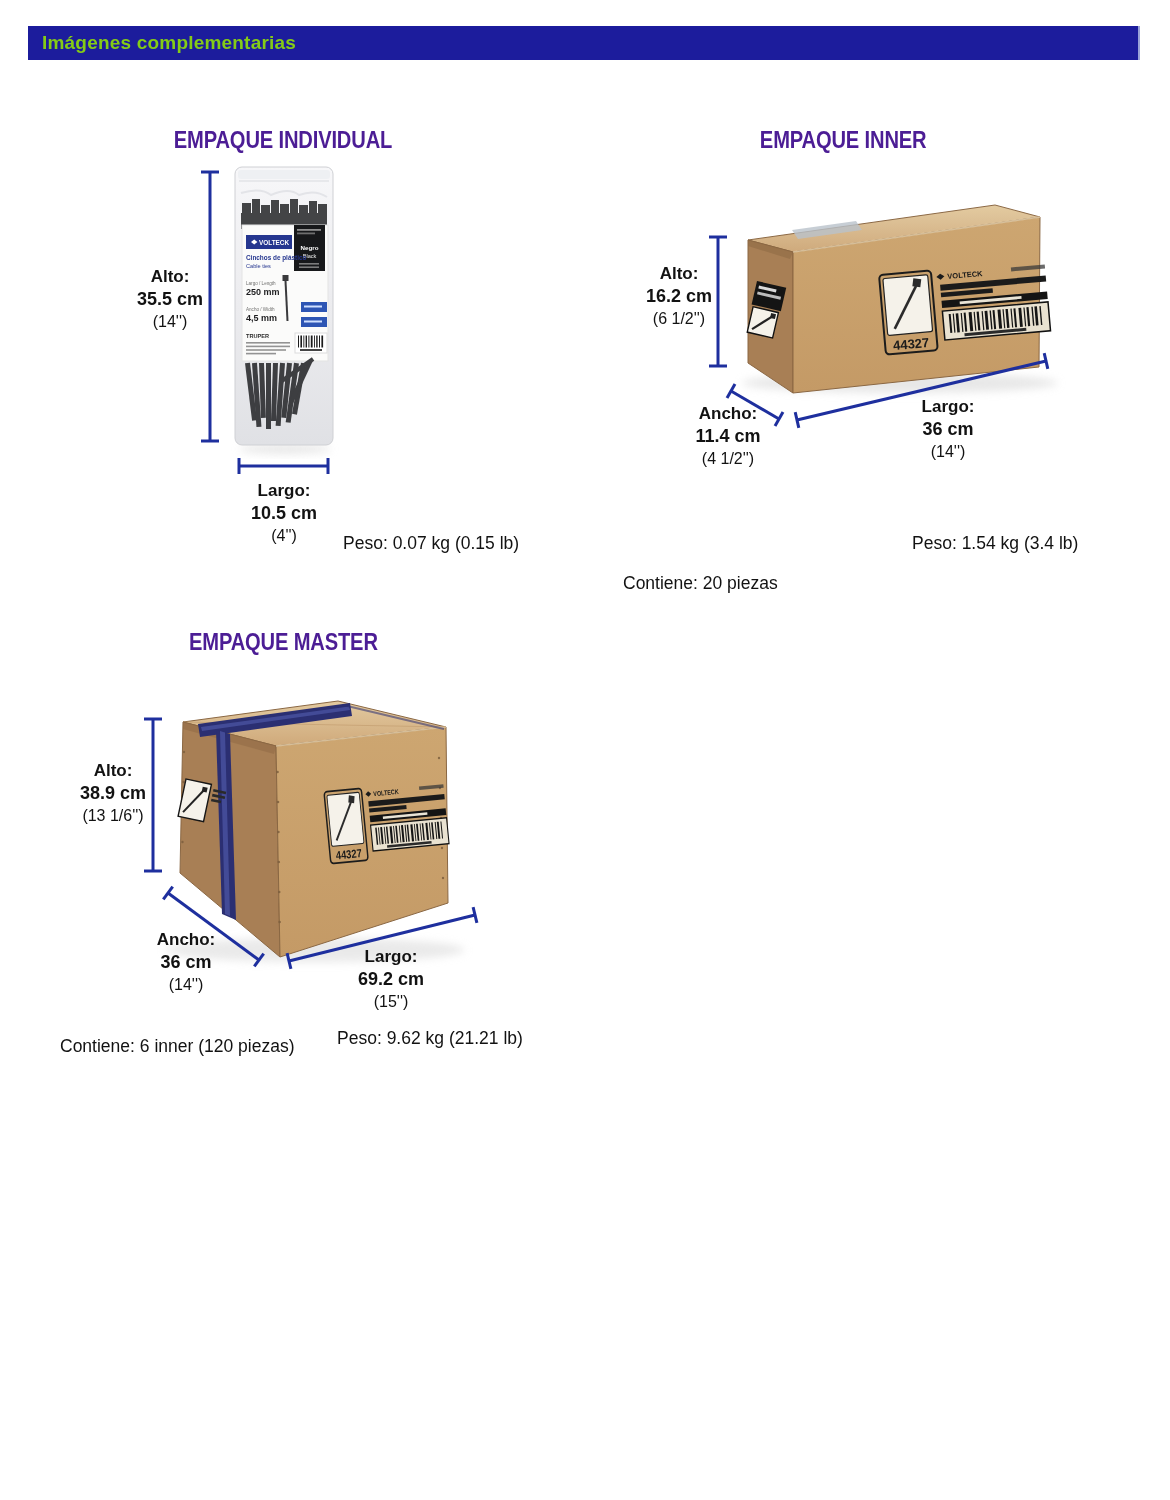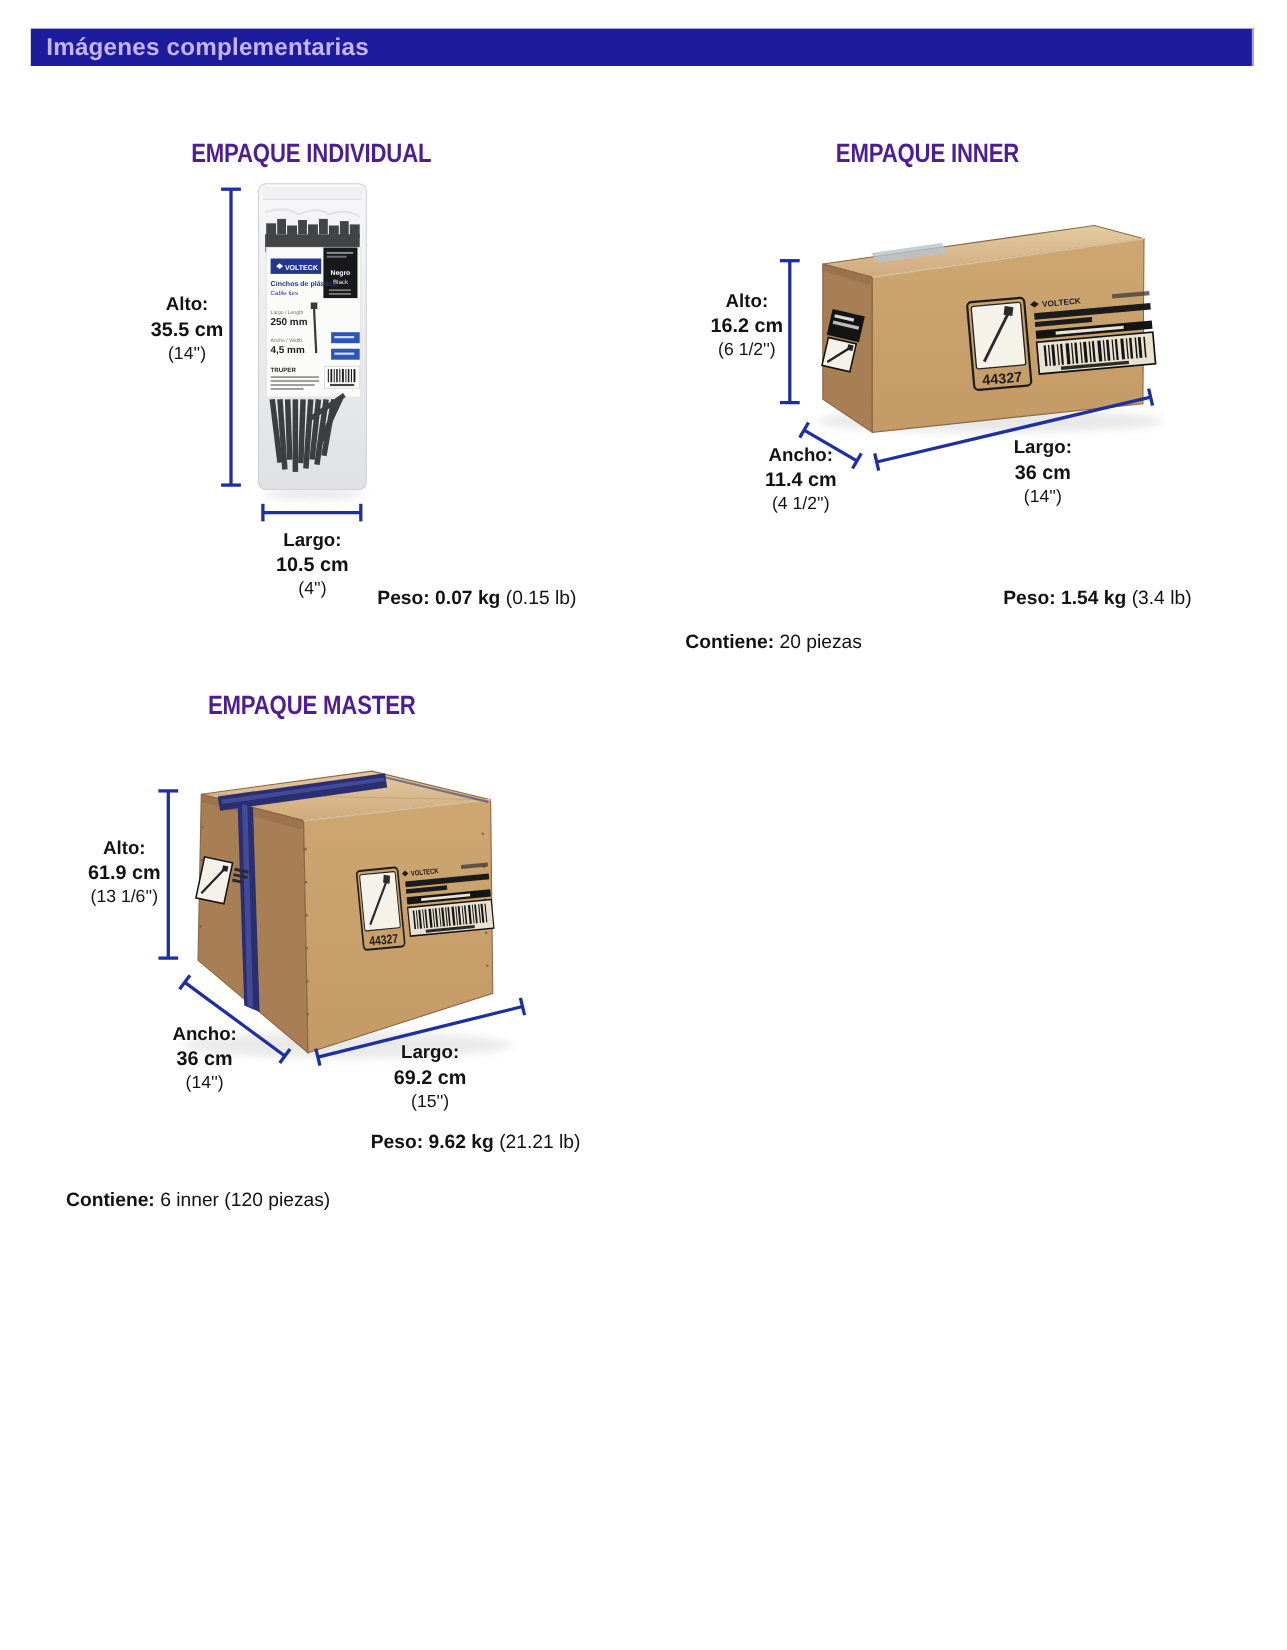--- a/index.html
+++ b/index.html
@@ -8,37 +8,37 @@
     font-family:"Liberation Sans","DejaVu Sans",sans-serif;color:#161616;
   }
   .abs{position:absolute;}
   
   #header-bar{
     position:absolute;left:28px;top:26px;width:1112px;height:34px;
     background:var(--header_blue,#1c1c9c);
     box-shadow:inset -2px 0 0 #9aa3d8;
   }
   #header-bar .ht{
-    color:#c4b5fd;font-size:22px;font-weight:700;line-height:34px;padding-left:14px;
+    color:#84cc16;font-size:19px;font-weight:700;line-height:34px;padding-left:14px;
     letter-spacing:.2px;white-space:nowrap;
   }
   
   .sec-title{
     position:absolute;width:320px;text-align:center;
     font-size:24px;font-weight:700;color:#4c1d95;white-space:nowrap;
   }
   .sec-title>span{display:inline-block;transform:scaleX(.84);transform-origin:center;letter-spacing:-.2px;}
   
   .dim-block{position:absolute;width:130px;text-align:center;color:#121212;}
   .dim-label{font-size:17px;font-weight:700;line-height:22px;}
   .dim-value{font-size:18px;font-weight:700;line-height:23px;}
   .dim-inches{font-size:16px;font-weight:400;line-height:22px;}
   
   .info-row{position:absolute;font-size:17.5px;white-space:nowrap;color:#121212;}
-  .info-row .b{font-weight:700;}
+  .info-row .b{font-weight:400;}
   
   .dl{stroke:var(--accent_blue,#1e2f9e);stroke-width:3;fill:none;}
   svg{display:block;}
 </style>
 </head>
 <body>
 
 <div id="page">
 
   <div id="header-bar">
@@ -334,37 +334,37 @@
         <rect x="29" y="4" width="13" height="2.6" fill="#2a2a2a"></rect>
         <rect x="29" y="9" width="13" height="2.6" fill="#2a2a2a"></rect>
         <rect x="29" y="14" width="10" height="2.6" fill="#2a2a2a"></rect>
       </g>
 
       <use href="#boxlabel" transform="translate(184,104) rotate(-5.5) scale(0.72,0.9)"></use>
     </svg>
 
     <div class="dim-block" style="left:48px;top:760px;">
       <div class="dim-label">Alto:</div>
-      <div class="dim-value">61.9 cm</div>
+      <div class="dim-value">38.9 cm</div>
       <div class="dim-inches">(13 1/6'')</div>
     </div>
 
     <div class="dim-block" style="left:121px;top:929px;">
       <div class="dim-label">Ancho:</div>
       <div class="dim-value">36 cm</div>
       <div class="dim-inches">(14'')</div>
     </div>
 
     <div class="dim-block" style="left:326px;top:946px;">
       <div class="dim-label">Largo:</div>
       <div class="dim-value">69.2 cm</div>
       <div class="dim-inches">(15'')</div>
     </div>
 
-    <div class="info-row" style="left:60px;top:1036px;margin-top:44px;">
+    <div class="info-row" style="left:60px;top:1036px;">
       <span class="b">Contiene:</span>
       <span>6 inner (120 piezas)</span>
     </div>
     <div class="info-row" style="left:337px;top:1028px;">
       <span class="b">Peso:</span>
       <span class="b">9.62 kg</span>
       <span>(21.21 lb)</span>
     </div>
   </div>
 

